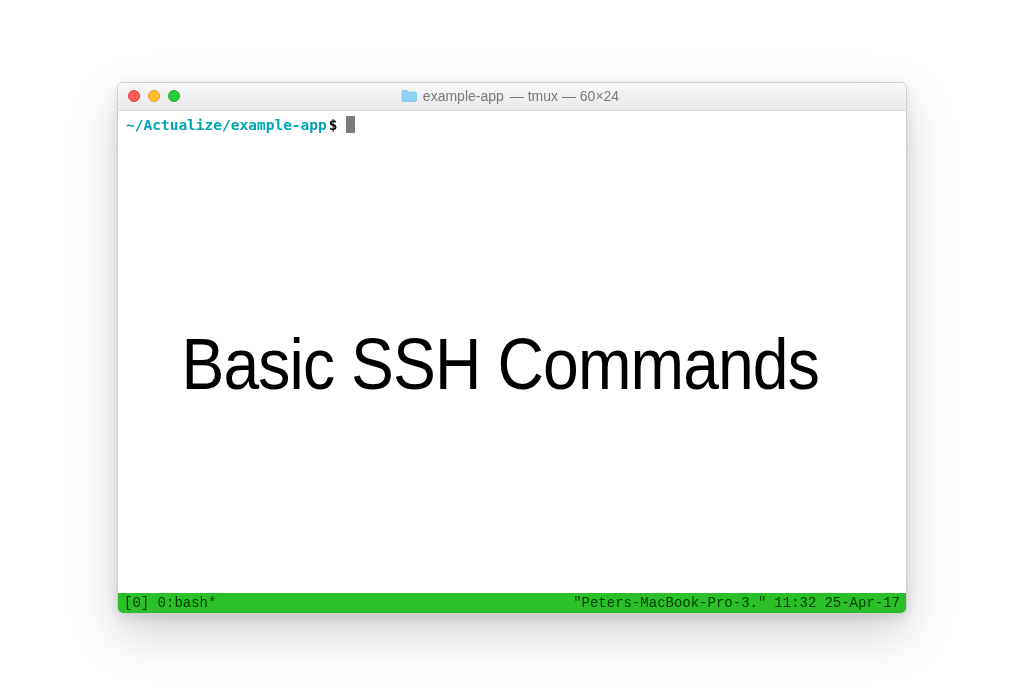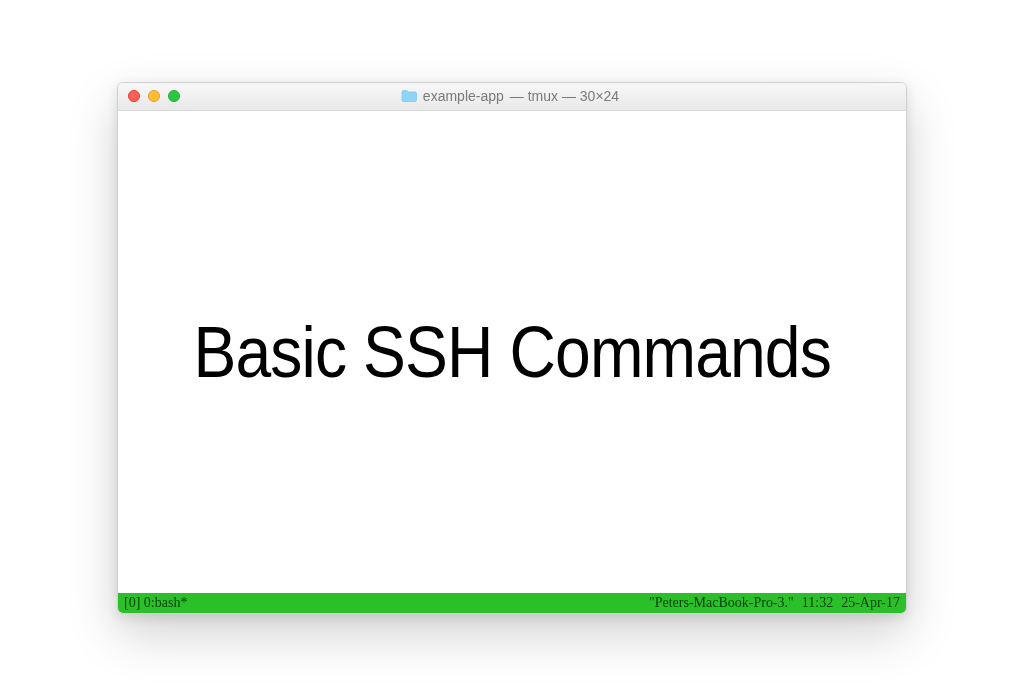--- a/index.html
+++ b/index.html
@@ -94,40 +94,41 @@
       width: 9px;
       height: 17px;
       background: #7c7c7c;
       margin-left: 8px;
       vertical-align: middle;
     }
     .center-title {
       flex: 1;
       display: flex;
       align-items: center;
-      justify-content: center;
+      justify-content: flex-start;
+      padding-left: 20px;
     }
     .big-heading {
       font-family: "Helvetica Neue", "Arial Narrow", Arial, sans-serif;
       font-stretch: condensed;
       font-size: 73px;
       font-weight: 500;
       color: #000;
       letter-spacing: -1px;
       transform: scaleX(0.88);
     }
     .tmux-status {
       height: 20px;
       background: #2bbf29;
       color: #003f00;
       display: flex;
       align-items: center;
       justify-content: space-between;
       padding: 0 6px;
-      font-family: Liberation Serif, serif;
+      font-family: Liberation Mono, monospace;
       font-size: 14px;
       line-height: 20px;
     }
     .tmux-left, .tmux-right {
       white-space: nowrap;
       display: flex;
       gap: 0;
     }
     .tmux-right span {
       margin-left: 8px;
@@ -143,25 +144,30 @@
       <div class="traffic-light tl-min"></div>
       <div class="traffic-light tl-max"></div>
     </div>
     <div class="title-center">
       <span class="folder-icon">
         <svg width="16" height="12" viewBox="0 0 16 12">
           <path d="M1 2 C1 1 1.5 0.5 2.5 0.5 L6 0.5 L7.5 2 L14 2 C15 2 15.5 2.5 15.5 3.5 L15.5 10 C15.5 11 15 11.5 14 11.5 L2.5 11.5 C1.5 11.5 1 11 1 10 Z" fill="#8fd4f7" stroke="#5fb8e0" stroke-width="0.5"></path>
         </svg>
       </span>
       <span>example-app</span>
-      <span>— tmux — 30×24</span>
+      <span>— tmux — 60×24</span>
     </div>
   </div>
 
   <div class="terminal">
+    <div class="prompt-line">
+      <span class="prompt-path">~/Actualize/example-app</span>
+        <span class="prompt-dollar">$</span>
+      <span class="cursor"></span>
+    </div>
 
     <div class="center-title">
       <div class="big-heading">Basic SSH Commands</div>
     </div>
 
     <div class="tmux-status">
       <div class="tmux-left">
         <span>[0] 0:bash*</span>
       </div>
       <div class="tmux-right">

